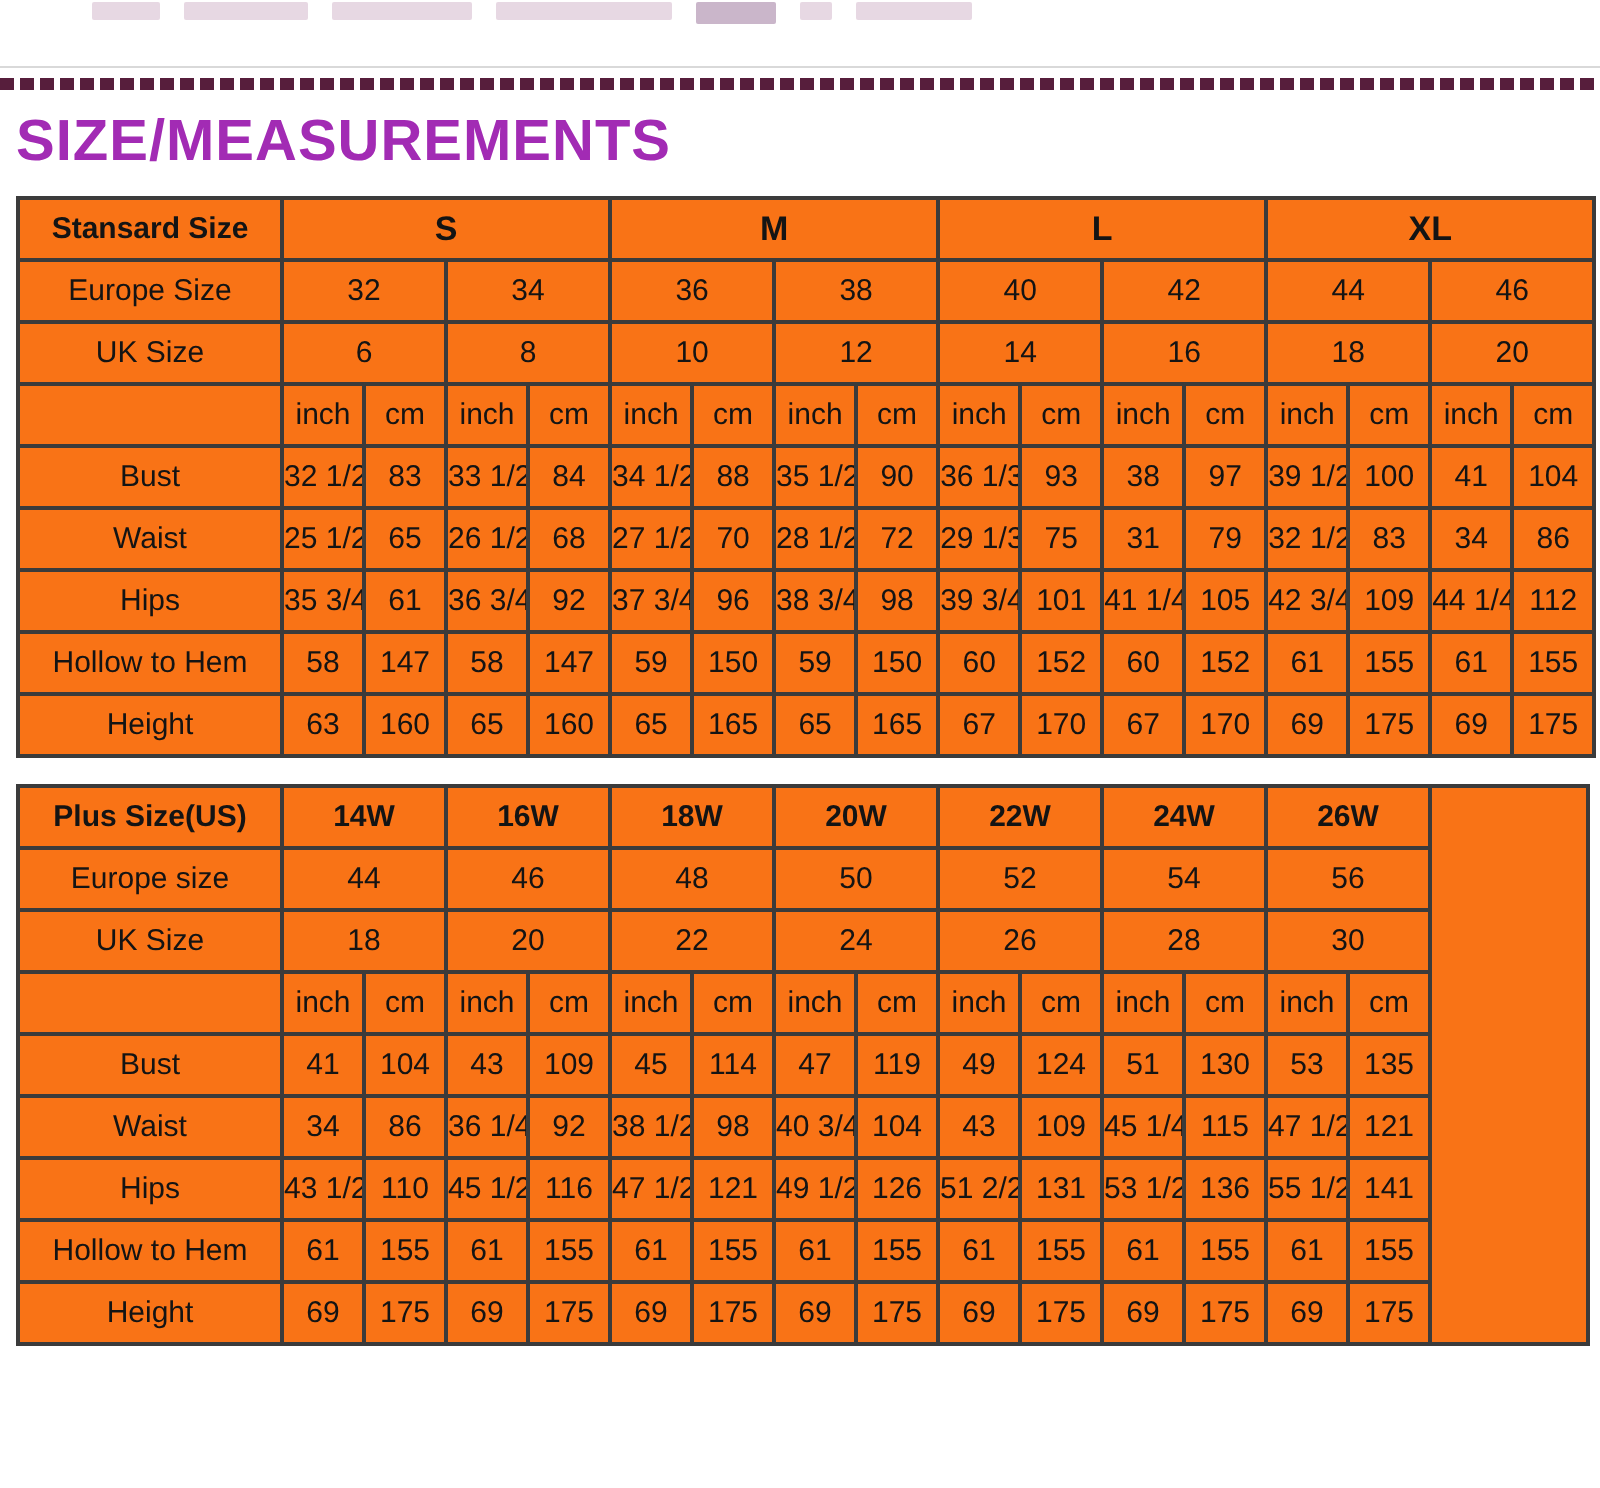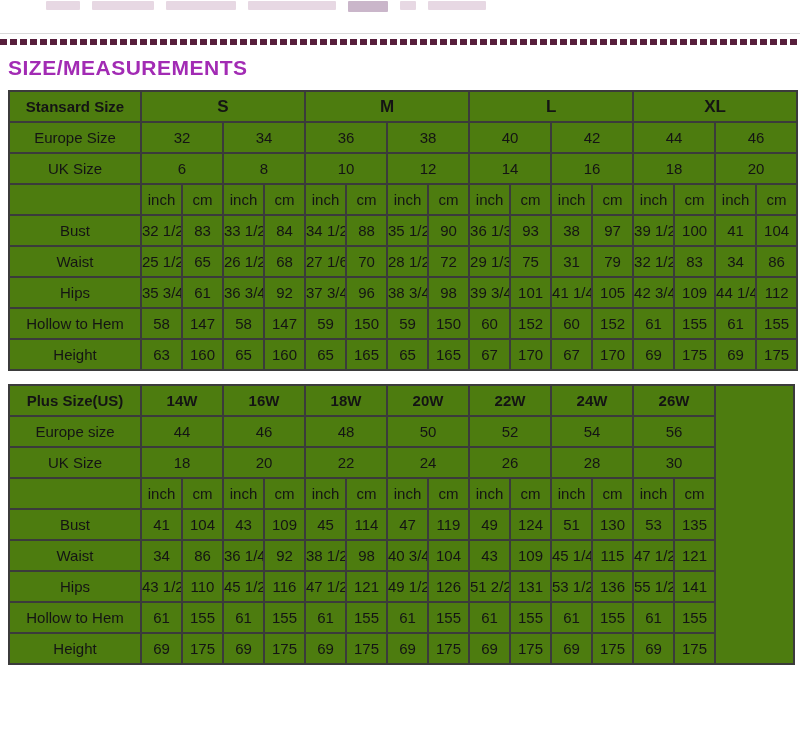--- a/index.html
+++ b/index.html
@@ -32,32 +32,32 @@
   }
   .dash-line {
     height: 6px;
     margin: 0;
     background: repeating-linear-gradient(90deg,
       var(--dash, #571e3c) 0px, var(--dash, #571e3c) 7px,
       transparent 7px, transparent 10px);
   }
   h1.page-title {
     color: var(--accent, #a22bb4);
-    font-size: 21px;
+    font-size: 29px;
     font-weight: bold;
     letter-spacing: 0.5px;
     margin: 12px 0 9px 8px;
     line-height: 1;
   }
   table.size-table {
     border-collapse: collapse;
     table-layout: fixed;
     margin: 12px 0 13px 8px;
     width: 785px;
-    background: #4d7c0f;
+    background: #f97316;
   }
   table.size-table td {
     border: 2px solid var(--border, #3b3b3b);
     text-align: center;
     vertical-align: middle;
     height: 29px;
     font-size: 15px;
     padding: 0;
     white-space: nowrap;
     overflow: hidden;
@@ -171,21 +171,21 @@
         <td>100</td>
         <td>41</td>
         <td>104</td>
       </tr>
       <tr>
         <td>Waist</td>
         <td>25 1/2</td>
         <td>65</td>
         <td>26 1/2</td>
         <td>68</td>
-        <td>27 1/6</td>
+        <td>27 1/2</td>
         <td>70</td>
         <td>28 1/2</td>
         <td>72</td>
         <td>29 1/3</td>
         <td>75</td>
         <td>31</td>
         <td>79</td>
         <td>32 1/2</td>
         <td>83</td>
         <td>34</td>

